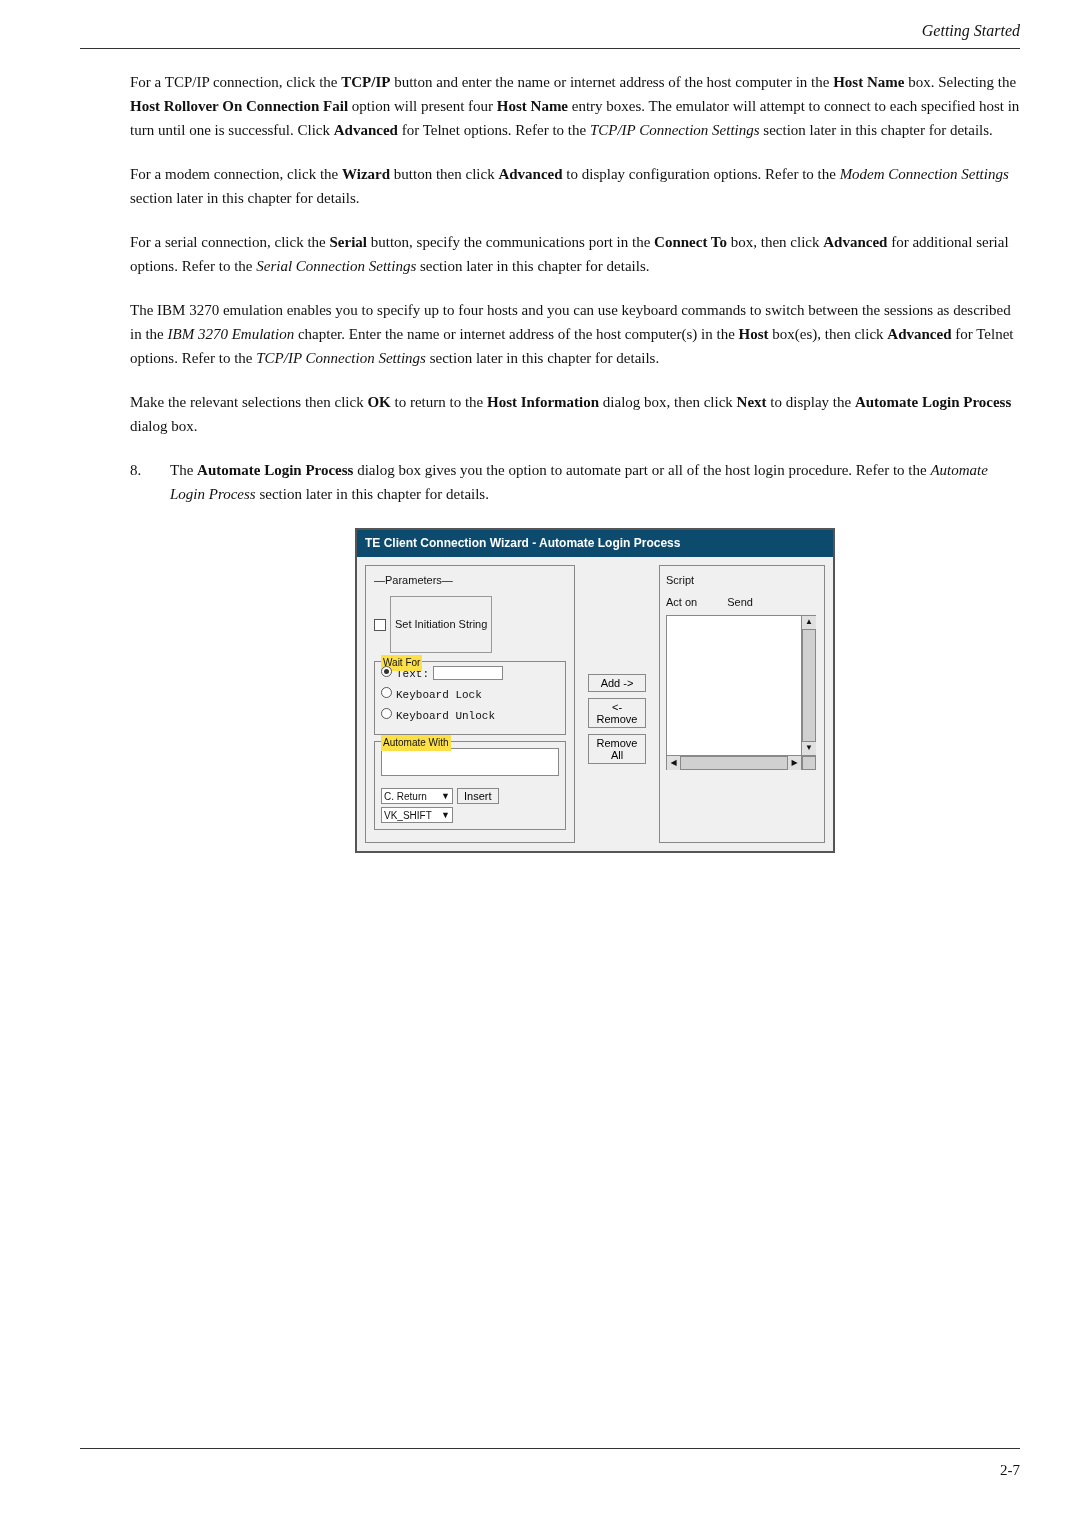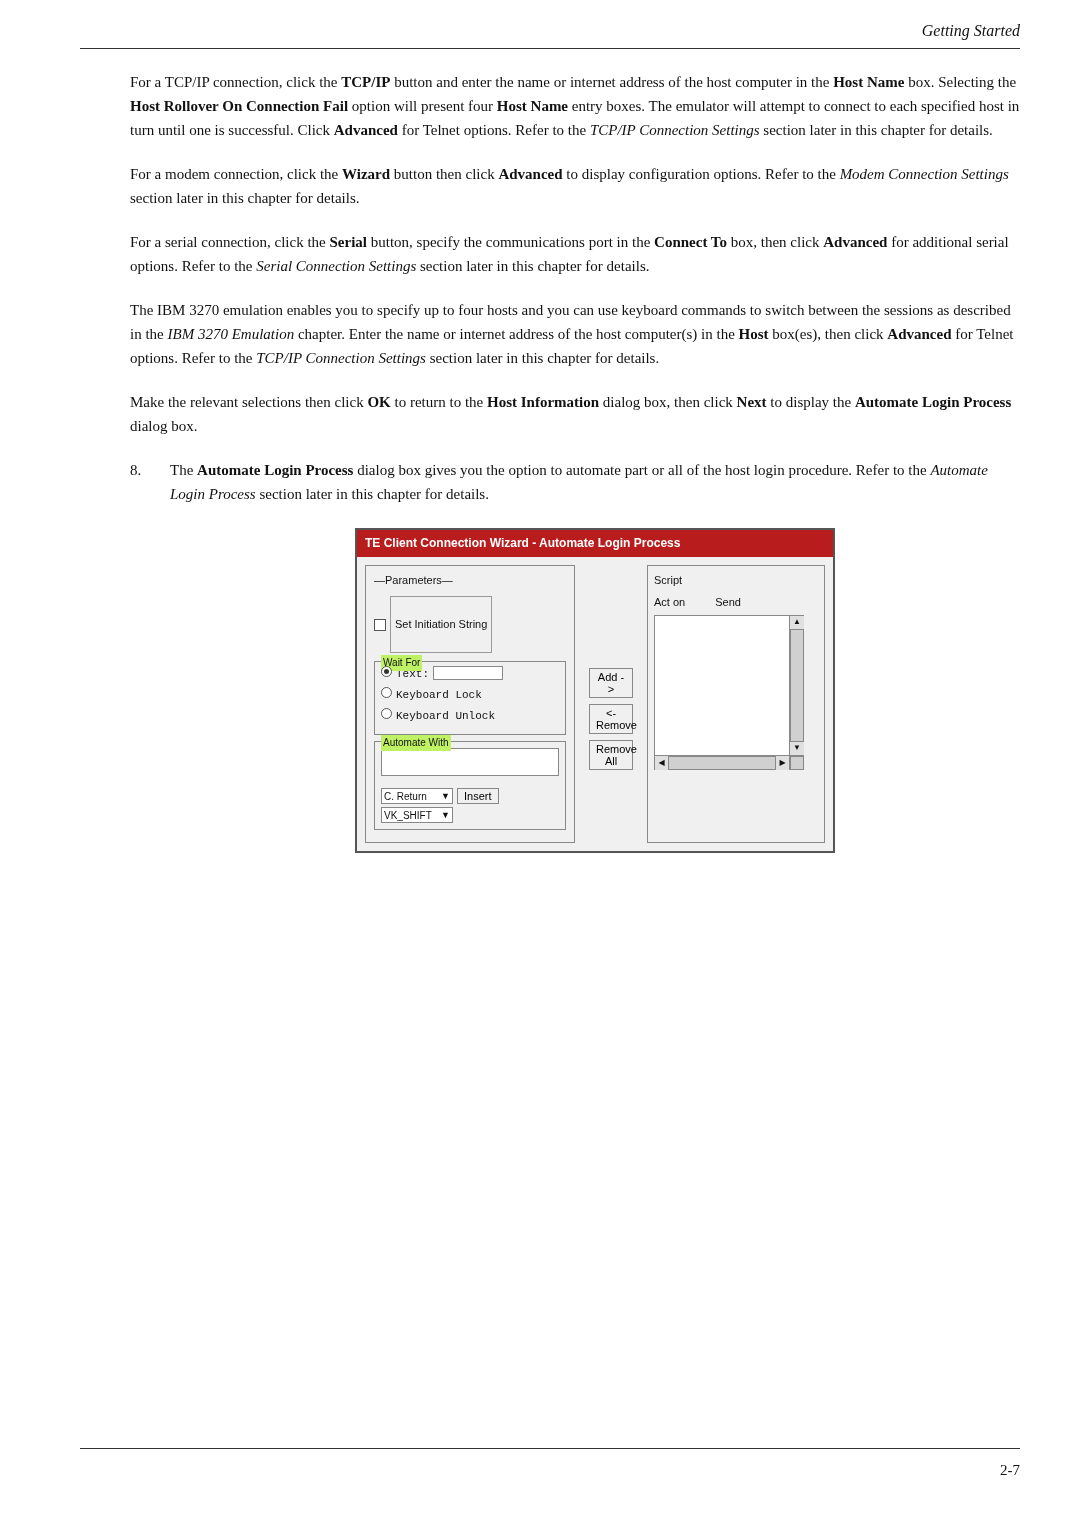--- a/index.html
+++ b/index.html
@@ -105,36 +105,36 @@
 
     .dialog-box {
       width: 480px;
       border: 2px solid #555;
       background: #f0f0f0;
       font-family: Arial, Helvetica, sans-serif;
       font-size: 12px;
     }
 
     .dialog-titlebar {
-      background: #b91c1c;
+      background: #0c4a6e;
       color: #fff;
       padding: 4px 8px;
       font-size: 12px;
       font-weight: bold;
       font-family: Arial, Helvetica, sans-serif;
     }
 
     .dialog-body {
       padding: 8px;
       background: #f0f0f0;
     }
 
     .dialog-main-row {
       display: flex;
-      gap: 6px;
+      gap: 12px;
     }
 
     
     .params-panel {
       border: 1px solid #888;
       padding: 6px 8px 8px 8px;
       background: #f0f0f0;
       width: 210px;
       min-height: 200px;
       position: relative;
@@ -175,21 +175,21 @@
       margin-bottom: 6px;
       position: relative;
     }
 
     .group-legend {
       font-size: 10px;
       font-family: Arial, sans-serif;
       position: absolute;
       top: -7px;
       left: 6px;
-      background: #bef264;
+      background: #fde047;
       padding: 0 2px;
     }
 
     .radio-row {
       display: flex;
       align-items: flex-start;
       gap: 4px;
       margin-bottom: 3px;
       font-family: Liberation Mono, monospace;
     }
@@ -285,21 +285,21 @@
       width: 60px;
       padding-top: 30px;
     }
 
     .mid-btn {
       border: 1px solid #888;
       background: #f0f0f0;
       padding: 2px 6px;
       font-size: 11px;
       cursor: pointer;
-      width: 44px;
+      width: 58px;
       text-align: center;
       font-family: Arial, sans-serif;
     }
 
     
     .script-panel {
       border: 1px solid #888;
       padding: 6px 6px 6px 6px;
       background: #f0f0f0;
       flex: 1;

